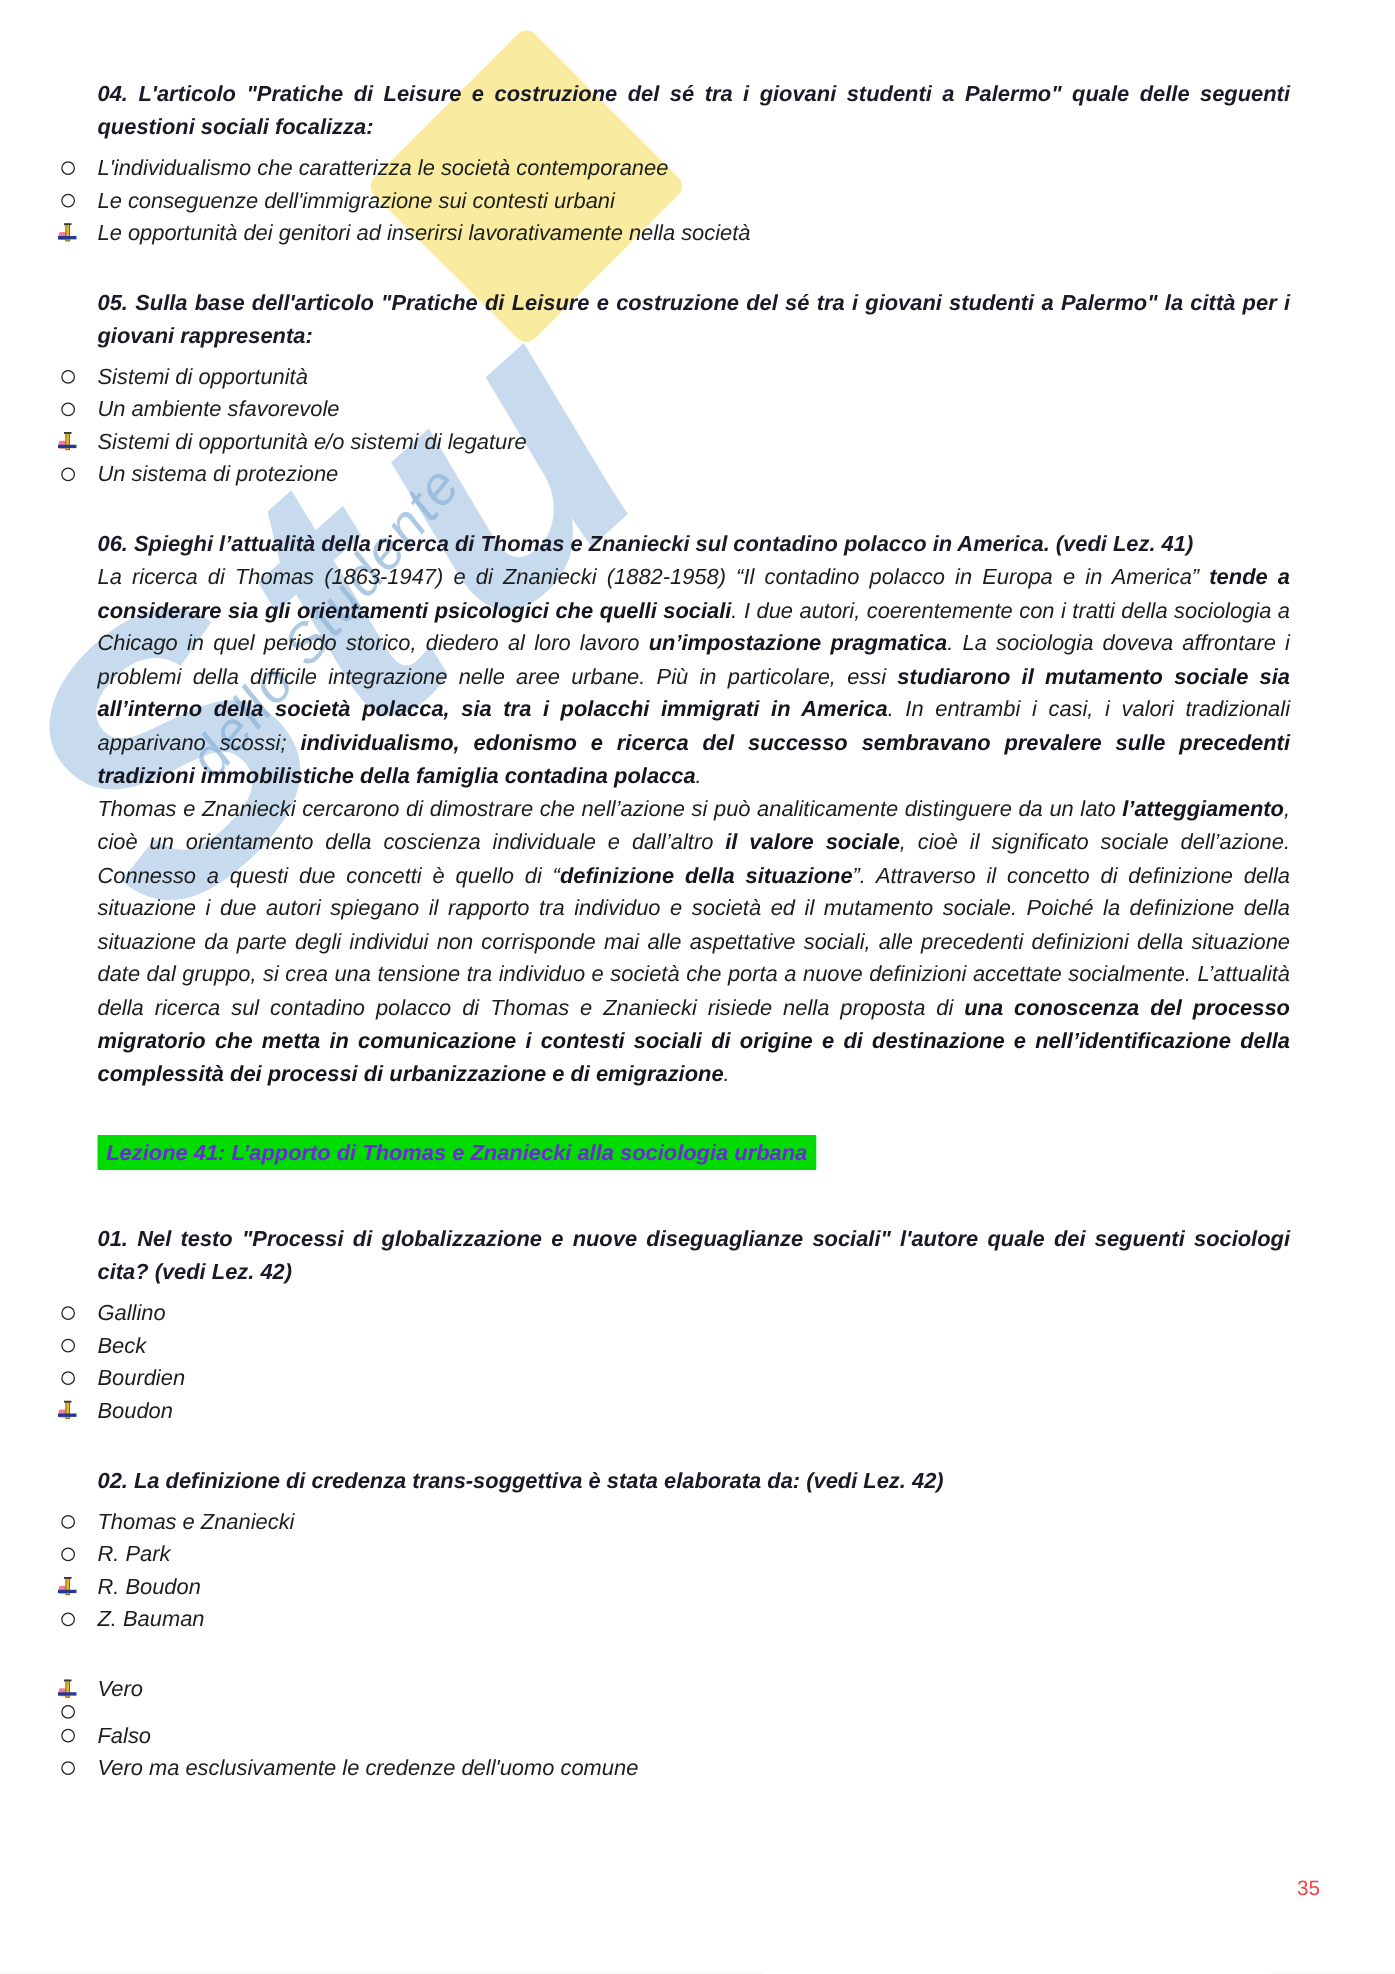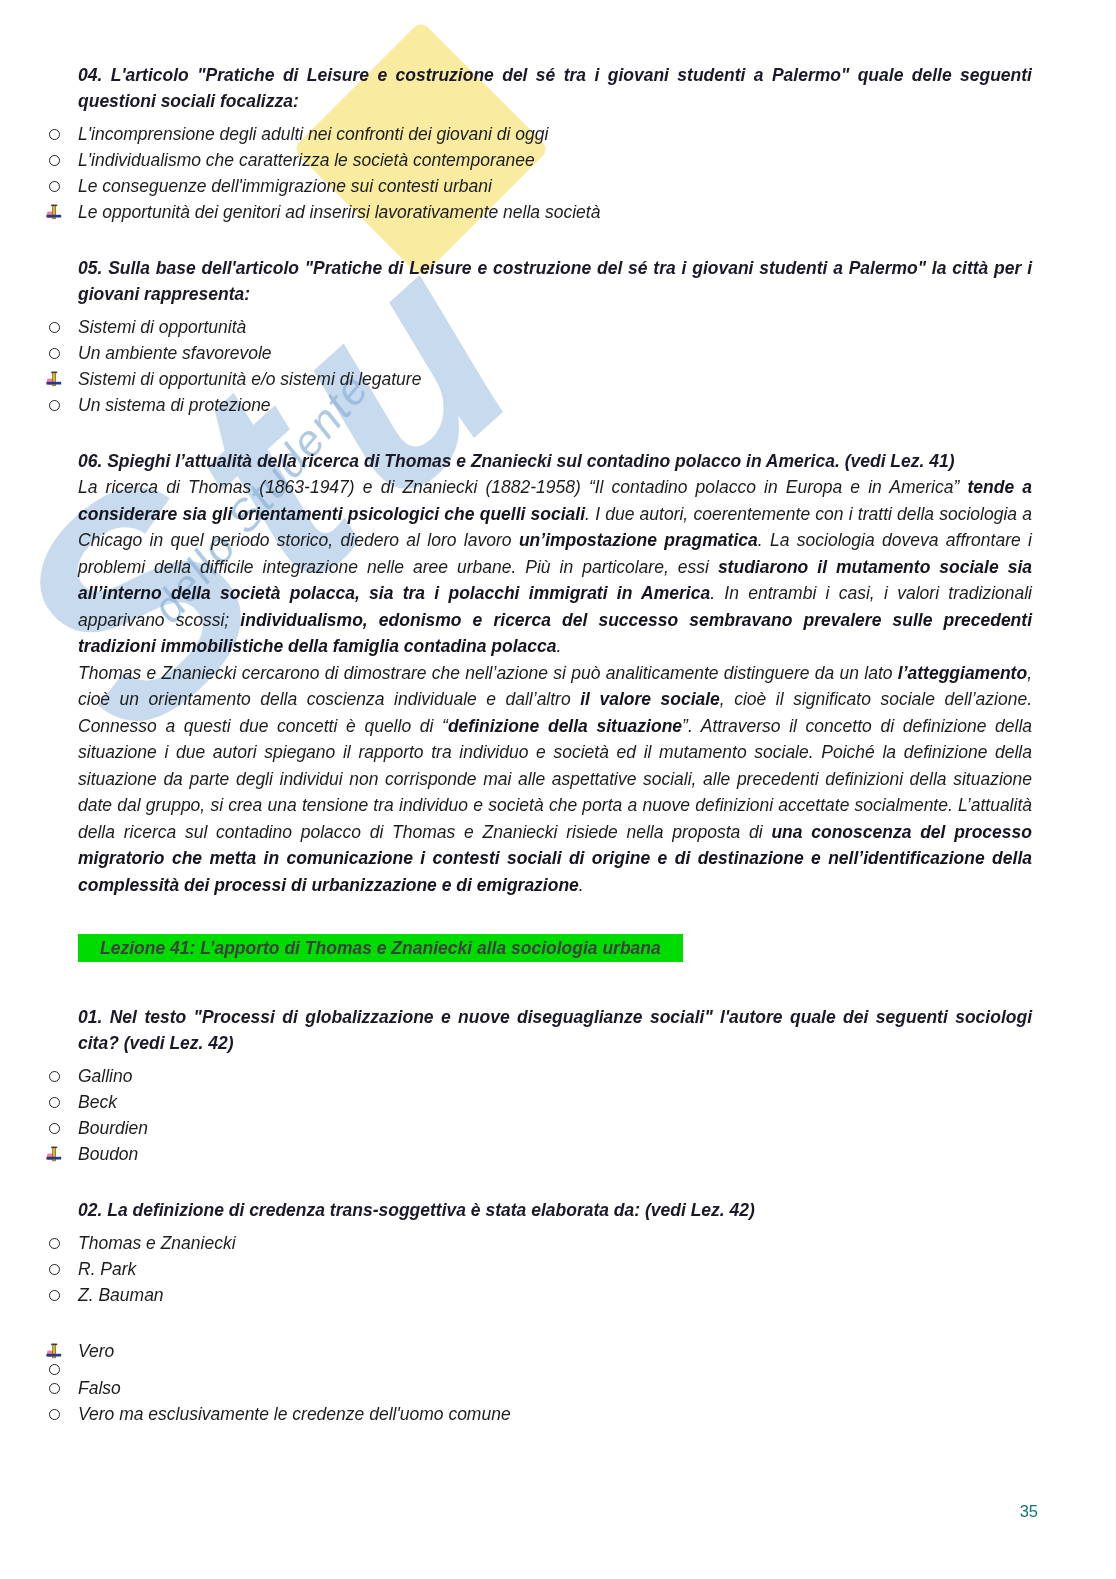--- a/index.html
+++ b/index.html
@@ -31,26 +31,26 @@
     font-size:17.5px;line-height:26px;margin:0 0 7px;text-align:justify;
   }
   .opts{}
   .opt{display:flex;margin-left:-32px;font-size:17.5px;line-height:26px;color:#1d1d1d;}
   .marker{width:32px;flex:none;display:flex;align-items:center;}
   .circle{width:9px;height:9px;border:1.6px solid #222;border-radius:50%;margin-left:3px;display:inline-block;}
   .answer{font-size:17.5px;line-height:26.5px;text-align:justify;color:#1c1c1c;}
   .answer b{color:#14141e;}
   .lesson-row{margin:36px 0 42px;}
   .lesson{
-    display:inline-block;background:#00dc00;color:#404040;
-    font-weight:bold;font-style:italic;font-size:17.5px;line-height:22px;padding:3px 22px;
+    display:inline-block;background:#00dc00;color:#6d28d9;
+    font-weight:bold;font-style:italic;font-size:17.5px;line-height:22px;padding:3px 7px;
   }
   .page-number{
-    position:absolute;right:78px;bottom:58px;z-index:1;
-    font-style:normal;font-size:16.5px;color:#0f766e;
+    position:absolute;right:60px;bottom:58px;z-index:1;
+    font-style:normal;font-size:16.5px;color:#ef4444;
   }
 </style>
 </head>
 <body>
 
 <div class="page">
 
   <div class="watermark">
     <div class="wm-diamond"></div>
     <div class="wm-letters">Stu</div>
@@ -59,26 +59,20 @@
 
   <main class="content">
 
     <section class="q">
       <h3 class="q-title">04. L'articolo "Pratiche di Leisure e costruzione del sé tra i giovani studenti a Palermo" quale delle seguenti questioni sociali focalizza:</h3>
       <div class="opts">
           <div class="opt">
             <span class="marker">
               <span class="circle"></span>
             </span>
-            <span>L'incomprensione degli adulti nei confronti dei giovani di oggi</span>
-          </div>
-          <div class="opt">
-            <span class="marker">
-              <span class="circle"></span>
-            </span>
             <span>L'individualismo che caratterizza le società contemporanee</span>
           </div>
           <div class="opt">
             <span class="marker">
               <span class="circle"></span>
             </span>
             <span>Le conseguenze dell'immigrazione sui contesti urbani</span>
           </div>
           <div class="opt">
             <span class="marker">
@@ -186,20 +180,31 @@
             <span>Thomas e Znaniecki</span>
           </div>
           <div class="opt">
             <span class="marker">
               <span class="circle"></span>
             </span>
             <span>R. Park</span>
           </div>
           <div class="opt">
             <span class="marker">
+              <svg width="16" height="17" viewBox="0 0 16 17">
+                <rect x="1" y="7.5" width="6" height="6.5" rx="1.5" fill="#ef6a8c" opacity="0.85"></rect>
+                <rect x="6.7" y="1.2" width="2.9" height="13.6" fill="#e3b52a" stroke="#6f5c0e" stroke-width="0.7"></rect>
+                <rect x="0.4" y="10.8" width="14.8" height="2.7" fill="#27388f"></rect>
+                <rect x="5.2" y="0.6" width="6" height="1.5" fill="#3a3a3a"></rect>
+              </svg>
+            </span>
+            <span>R. Boudon</span>
+          </div>
+          <div class="opt">
+            <span class="marker">
               <span class="circle"></span>
             </span>
             <span>Z. Bauman</span>
           </div>
         </div>
     </section>
 
     <section class="q">
       <div class="opts">
           <div class="opt">

